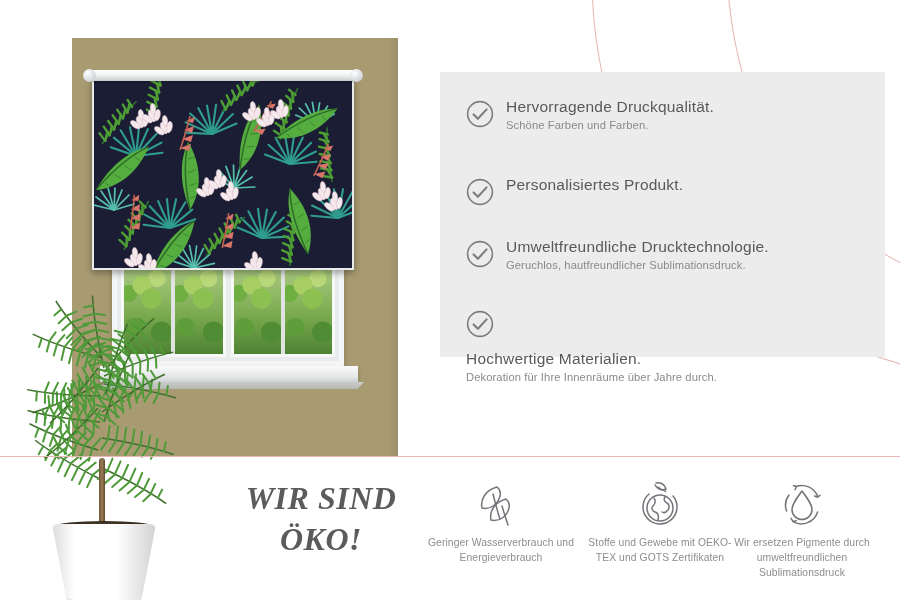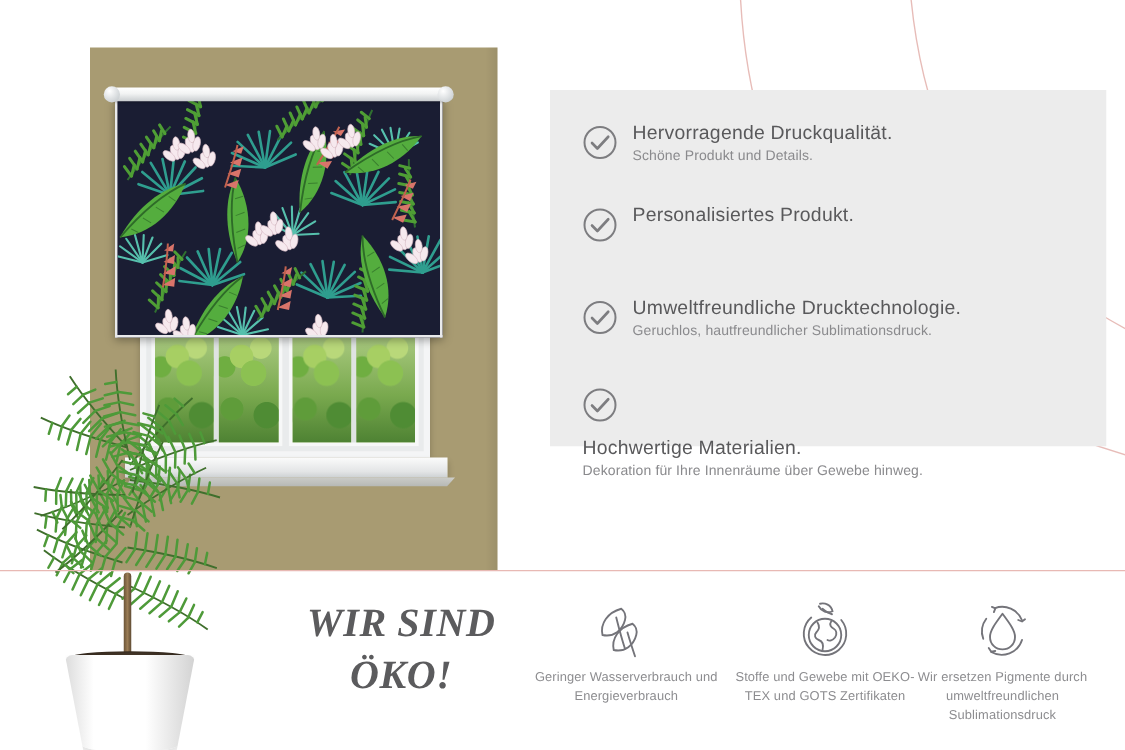--- a/index.html
+++ b/index.html
@@ -379,25 +379,25 @@
 
   <div id="panel">
 
     <div class="feature" style="top:26px;">
       <svg class="check-icon" width="28" height="28" viewBox="0 0 28 28">
         <circle cx="14" cy="14" r="12.4" fill="none" stroke="#7d7d80" stroke-width="1.6"></circle>
         <path d="M7.6 14.4 l4.3 4.4 L20.6 9.4" fill="none" stroke="#7d7d80" stroke-width="2.1" stroke-linecap="round" stroke-linejoin="round"></path>
       </svg>
       <div>
         <div class="feat-title">Hervorragende Druckqualität.</div>
-        <div class="feat-sub">Schöne Produkt und Details.</div>
+        <div class="feat-sub">Schöne Farben und Farben.</div>
       </div>
     </div>
 
-    <div class="feature" style="top:92px;justify-content:space-between;">
+    <div class="feature" style="top:104px;justify-content:space-between;">
       <svg class="check-icon" width="28" height="28" viewBox="0 0 28 28">
         <circle cx="14" cy="14" r="12.4" fill="none" stroke="#7d7d80" stroke-width="1.6"></circle>
         <path d="M7.6 14.4 l4.3 4.4 L20.6 9.4" fill="none" stroke="#7d7d80" stroke-width="2.1" stroke-linecap="round" stroke-linejoin="round"></path>
       </svg>
       <div>
         <div class="feat-title">Personalisiertes Produkt.</div>
       </div>
     </div>
 
     <div class="feature" style="top:166px;">
@@ -411,21 +411,21 @@
       </div>
     </div>
 
     <div class="feature" style="top:236px;flex-direction:column;">
       <svg class="check-icon" width="28" height="28" viewBox="0 0 28 28">
         <circle cx="14" cy="14" r="12.4" fill="none" stroke="#7d7d80" stroke-width="1.6"></circle>
         <path d="M7.6 14.4 l4.3 4.4 L20.6 9.4" fill="none" stroke="#7d7d80" stroke-width="2.1" stroke-linecap="round" stroke-linejoin="round"></path>
       </svg>
       <div>
         <div class="feat-title">Hochwertige Materialien.</div>
-        <div class="feat-sub">Dekoration für Ihre Innenräume über Gewebe hinweg.</div>
+        <div class="feat-sub">Dekoration für Ihre Innenräume über Jahre durch.</div>
       </div>
     </div>
 
   </div>
 
   <div id="divider"></div>
 
   <div id="eco-heading">
     <div>WIR SIND</div>
     <div>ÖKO!</div>

